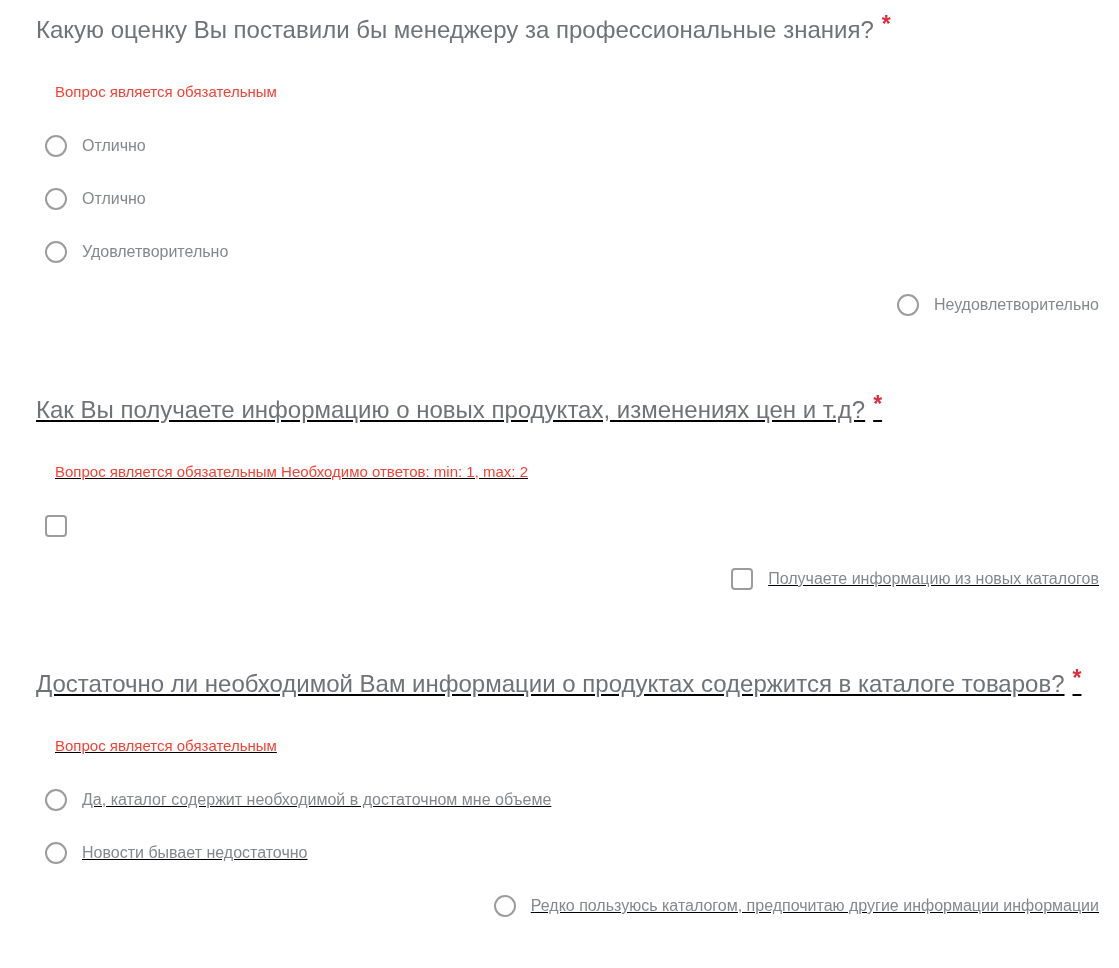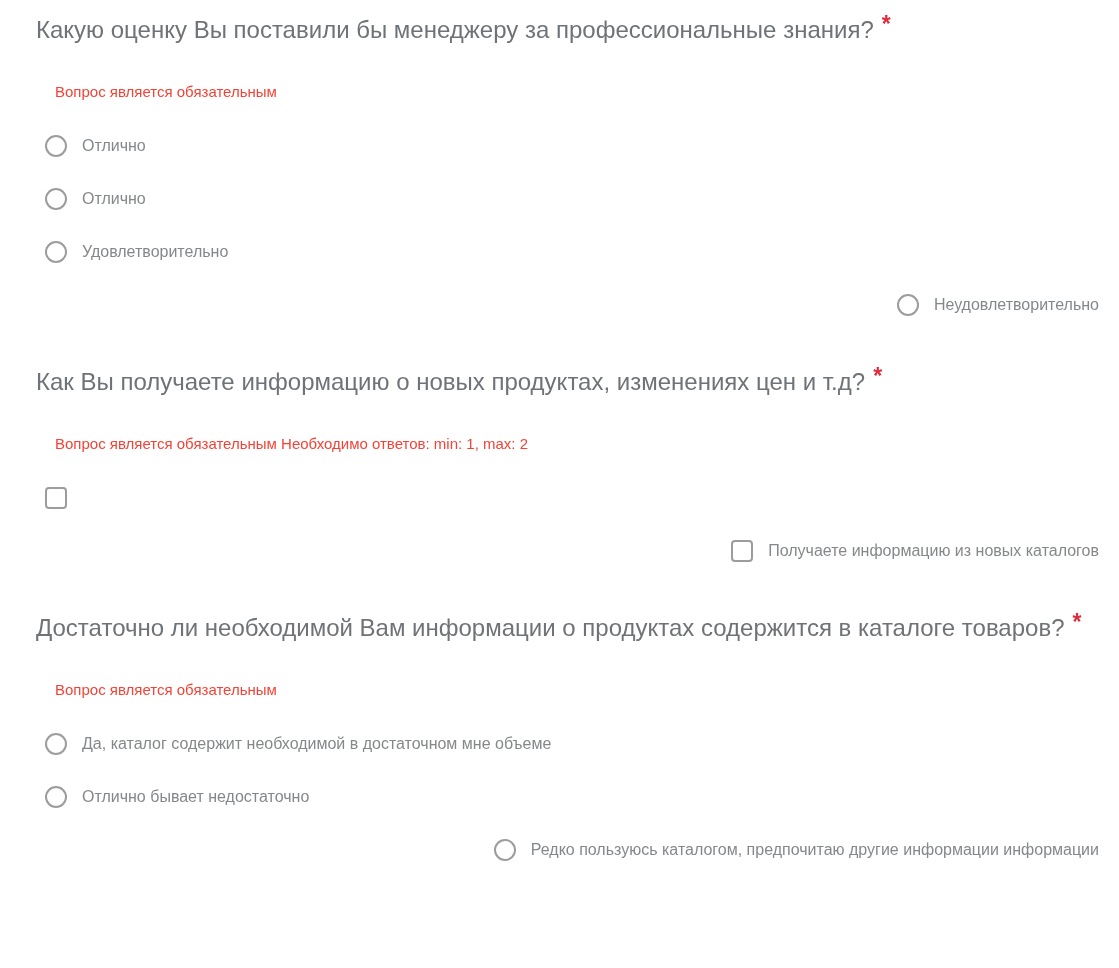--- a/index.html
+++ b/index.html
@@ -16,21 +16,21 @@
     width:1119px;
     height:968px;
     background:var(--c-bg);
     font-family:"Liberation Sans","DejaVu Sans",sans-serif;
     overflow:hidden;
   }
   .page{
     padding:8px 20px 0 36px;
   }
   .question{margin:0;}
-  .question + .question{margin-top:44px;}
+  .question + .question{margin-top:72px;text-decoration:underline;}
   .q-title{
     font-size:24px;
     line-height:43px;
     font-weight:400;
     color:var(--c-title);
     margin:0 0 30px 0;
     max-width:1060px;
   }
   .req-mark{
     color:var(--c-asterisk);
@@ -119,21 +119,21 @@
   <section class="question">
     <div class="q-title"><span>Достаточно ли необходимой Вам информации о продуктах содержится в каталоге товаров?</span><span class="req-mark">*</span></div>
     <div class="error-msg">Вопрос является обязательным</div>
     <ul class="options">
       <li class="opt-row">
         <span class="ctrl radio"></span>
         <span class="opt-label">Да, каталог содержит необходимой в достаточном мне объеме</span>
       </li>
       <li class="opt-row">
         <span class="ctrl radio"></span>
-        <span class="opt-label">Отлично бывает недостаточно</span>
+        <span class="opt-label">Новости бывает недостаточно</span>
       </li>
       <li class="opt-row">
         <span class="ctrl radio"></span>
         <span class="opt-label">Редко пользуюсь каталогом, предпочитаю другие информации информации</span>
       </li>
     </ul>
   </section>
 
 </div>
 

